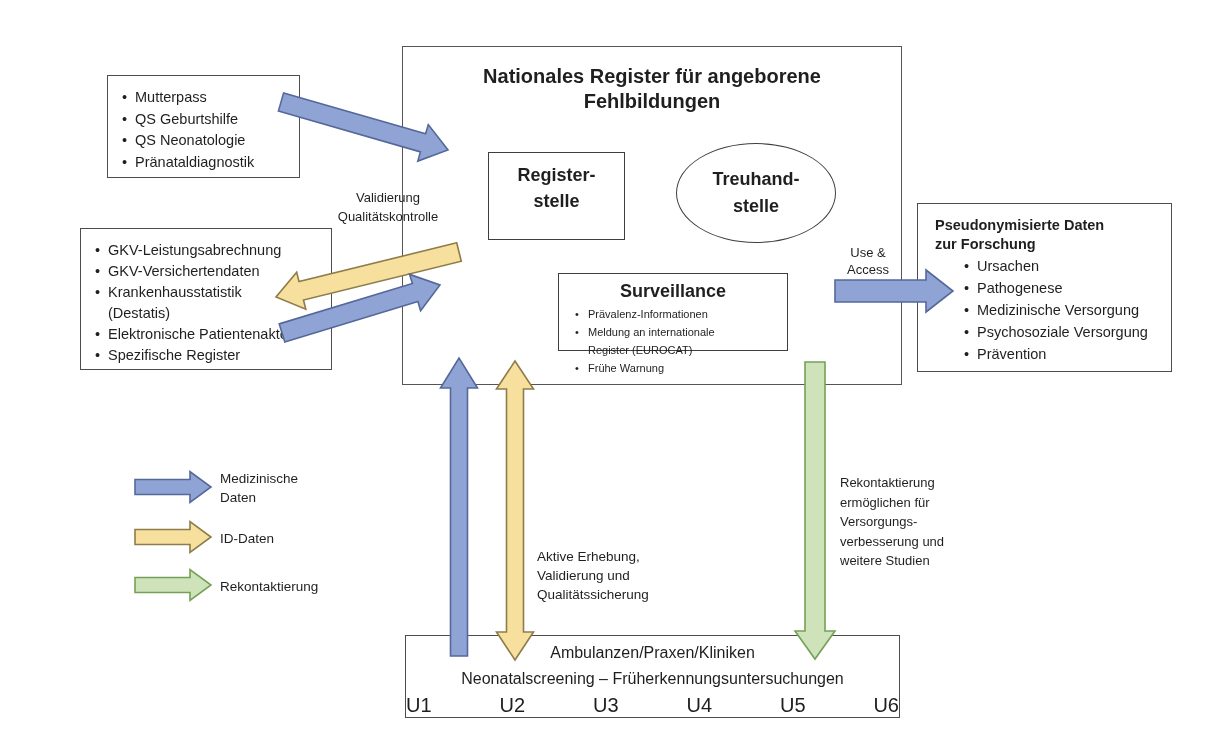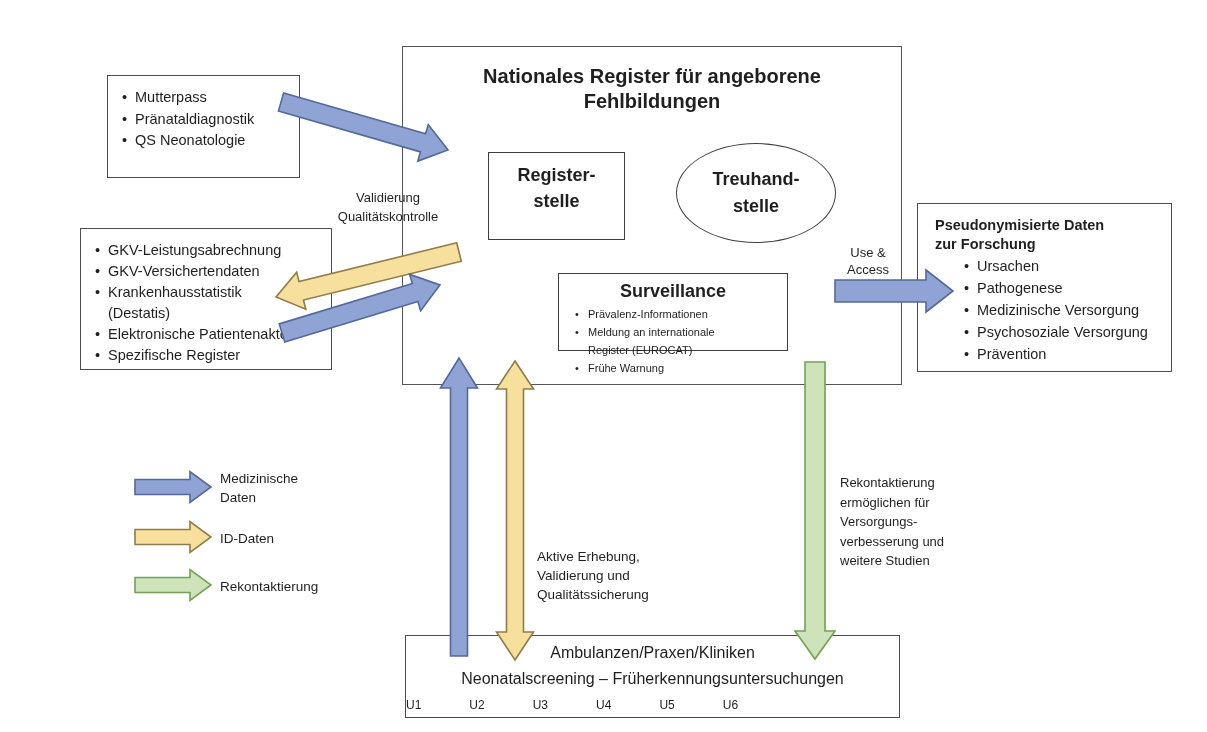--- a/index.html
+++ b/index.html
@@ -39,21 +39,21 @@
   .box-secondary ul.blist li{line-height:21px;}
   .box-surveillance ul.blist{padding-left:16px;margin-top:3px;font-size:11px;}
   .box-surveillance ul.blist li{line-height:18px;}
   .box-research .research-title{font-weight:bold;font-size:14.5px;line-height:19px;padding:12px 0 0 17px;}
   .box-research ul.blist{padding-left:46px;padding-top:1px;font-size:14.5px;}
   .box-research ul.blist li{line-height:22px;}
 
   
   .box-bottom .bline{text-align:center;font-size:16px;line-height:26px;}
   .box-bottom{padding-top:4px;}
-  .u-row{display:flex;justify-content:flex-start;gap:48px;font-size:12px;line-height:26px;}
+  .u-row{display:flex;justify-content:space-between;gap:30px;font-size:20px;line-height:26px;}
 
   
   .flow-label{font-size:13px;line-height:18.5px;}
   .label-validation{left:298px;top:189px;width:180px;text-align:center;}
   .label-use-access{left:830px;top:245px;width:76px;text-align:center;line-height:16.5px;}
   .label-active{left:537px;top:547px;width:160px;line-height:19px;font-size:13.5px;}
   .label-recontact{left:840px;top:473px;width:145px;line-height:19.5px;}
 
   
   .legend-label{font-size:13.5px;line-height:19px;}
@@ -88,22 +88,23 @@
         <li>Prävalenz-Informationen</li>
         <li>Meldung an internationale
 Register (EUROCAT)</li>
         <li>Frühe Warnung</li>
       </ul>
   </div>
 
   <div class="abs outline box-clinical">
     <ul class="blist">
         <li>Mutterpass</li>
+        <li>QS Geburtshilfe</li>
+        <li>QS Neonatologie</li>
         <li>Pränataldiagnostik</li>
-        <li>QS Neonatologie</li>
       </ul>
   </div>
 
   <div class="abs outline box-secondary">
     <ul class="blist">
         <li>GKV-Leistungsabrechnung</li>
         <li>GKV-Versichertendaten</li>
         <li>Krankenhausstatistik
 (Destatis)</li>
         <li>Elektronische Patientenakte</li>

